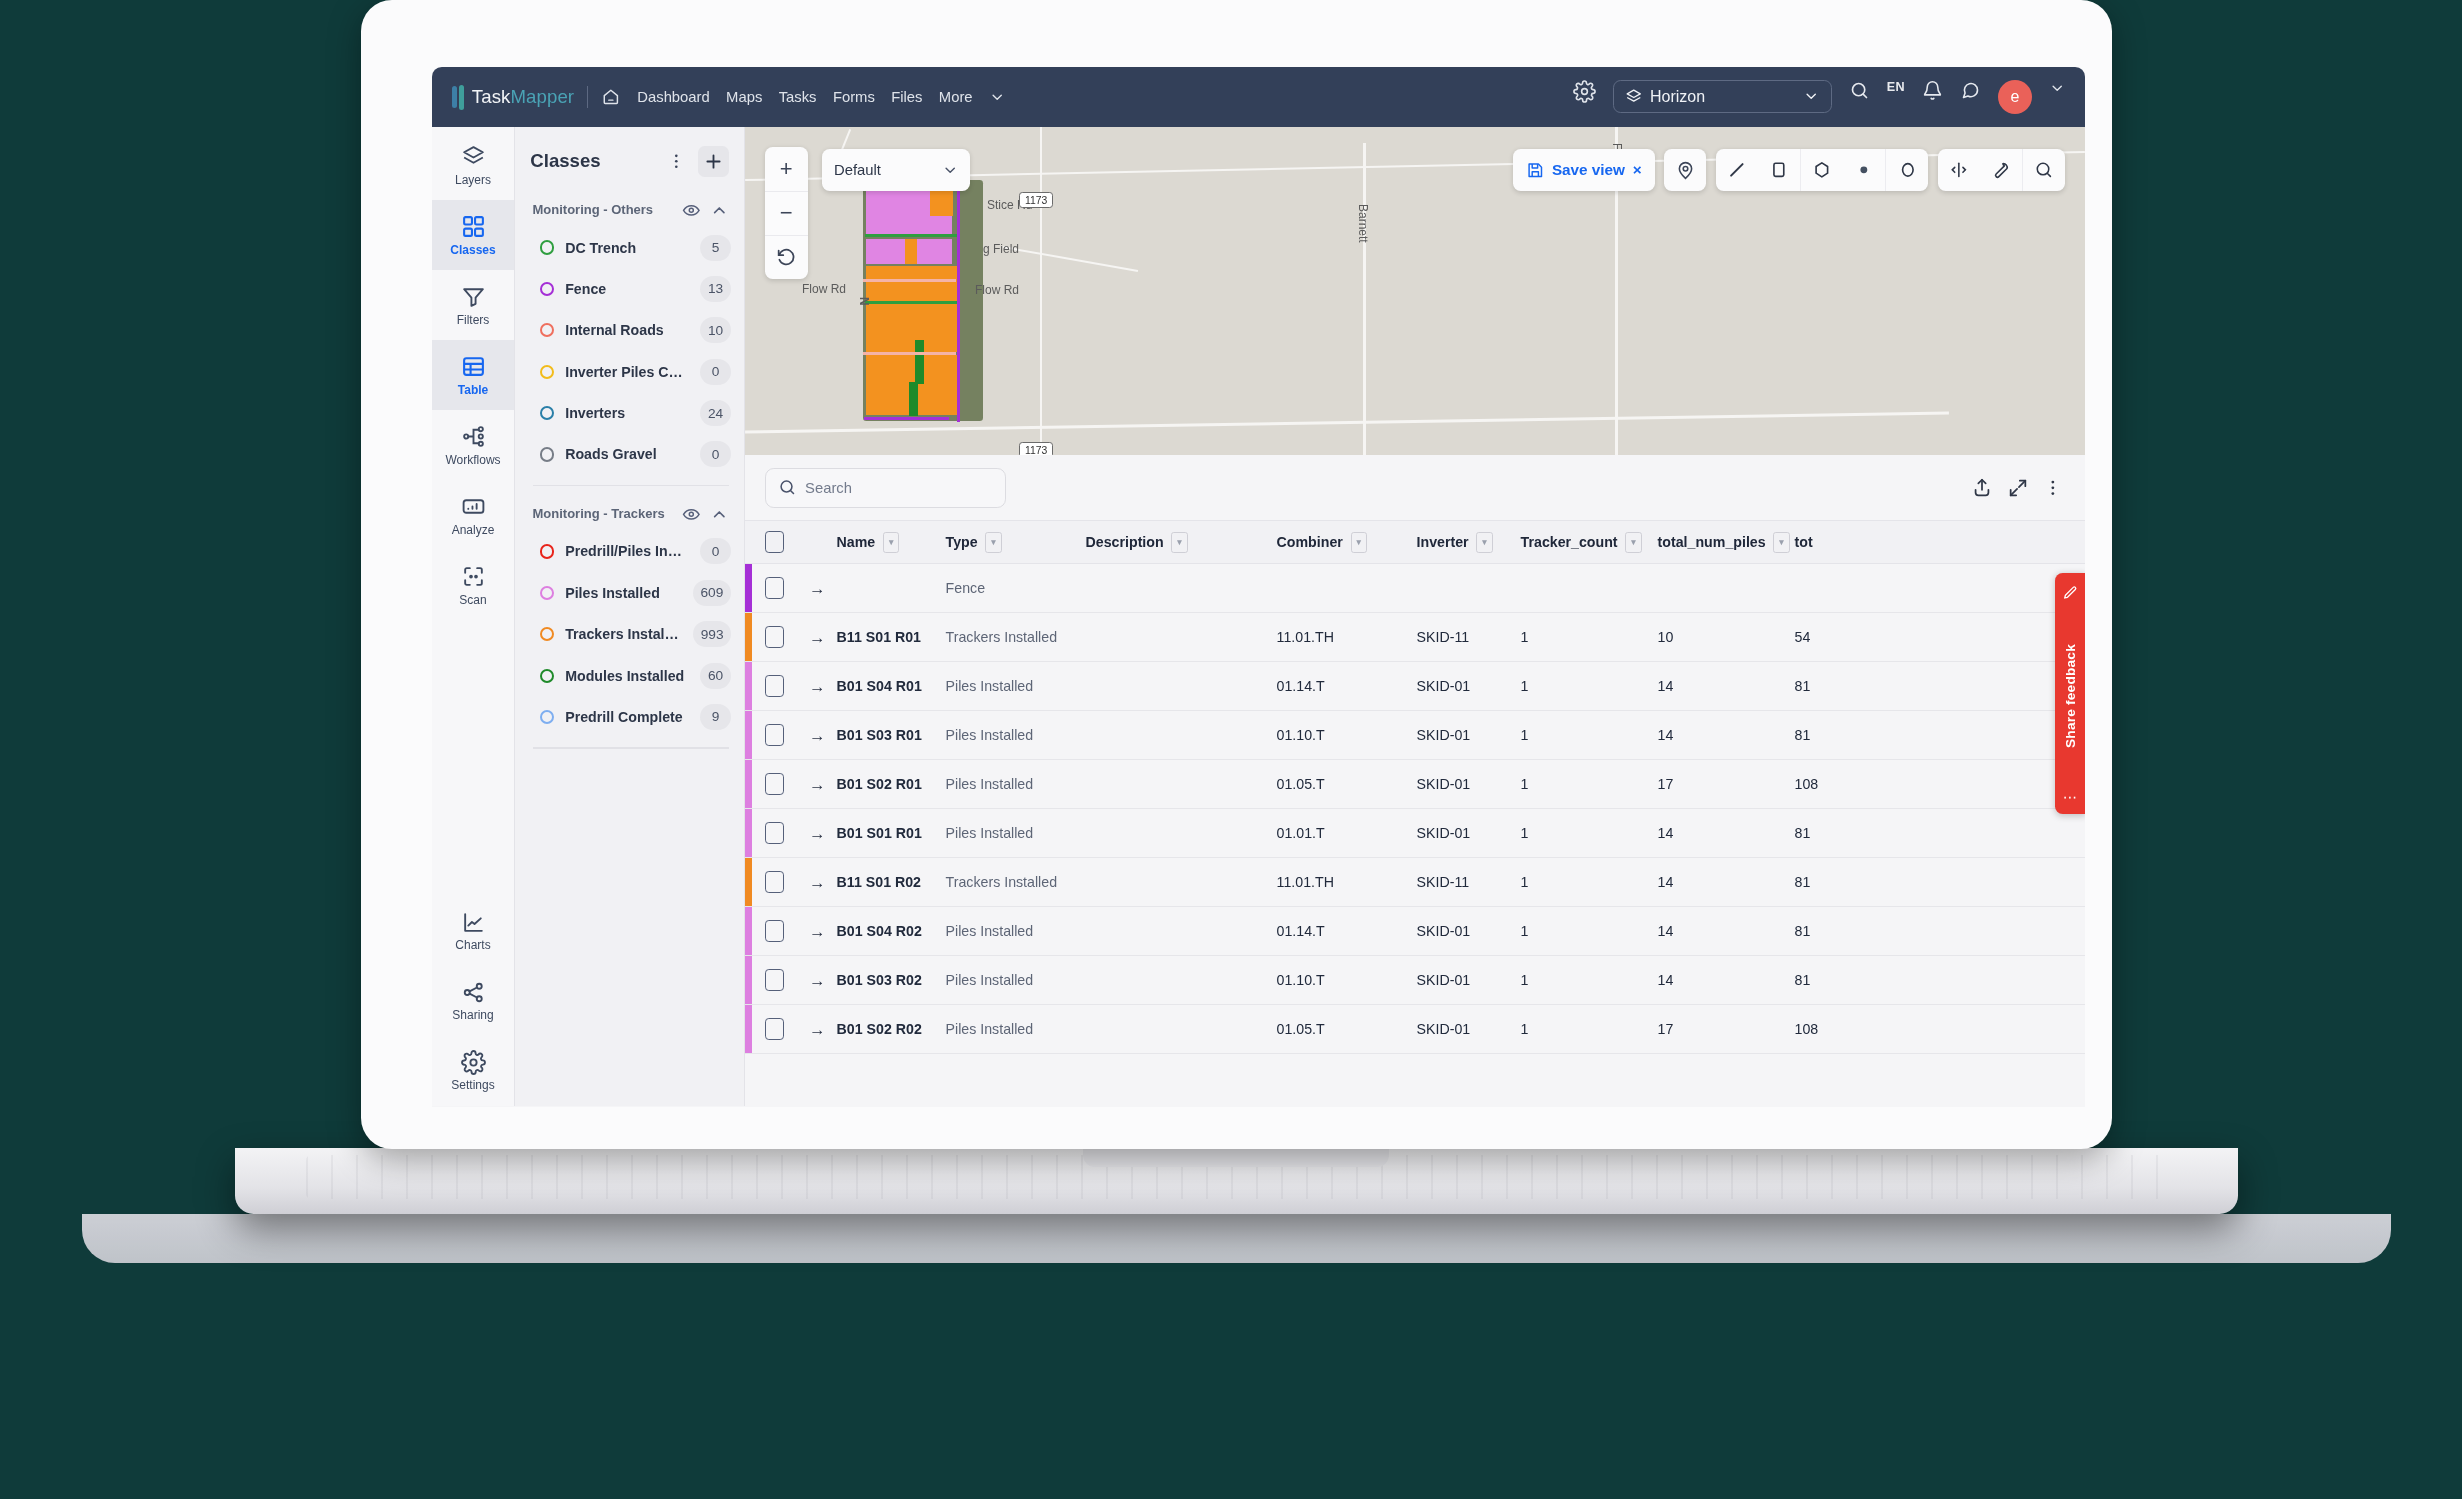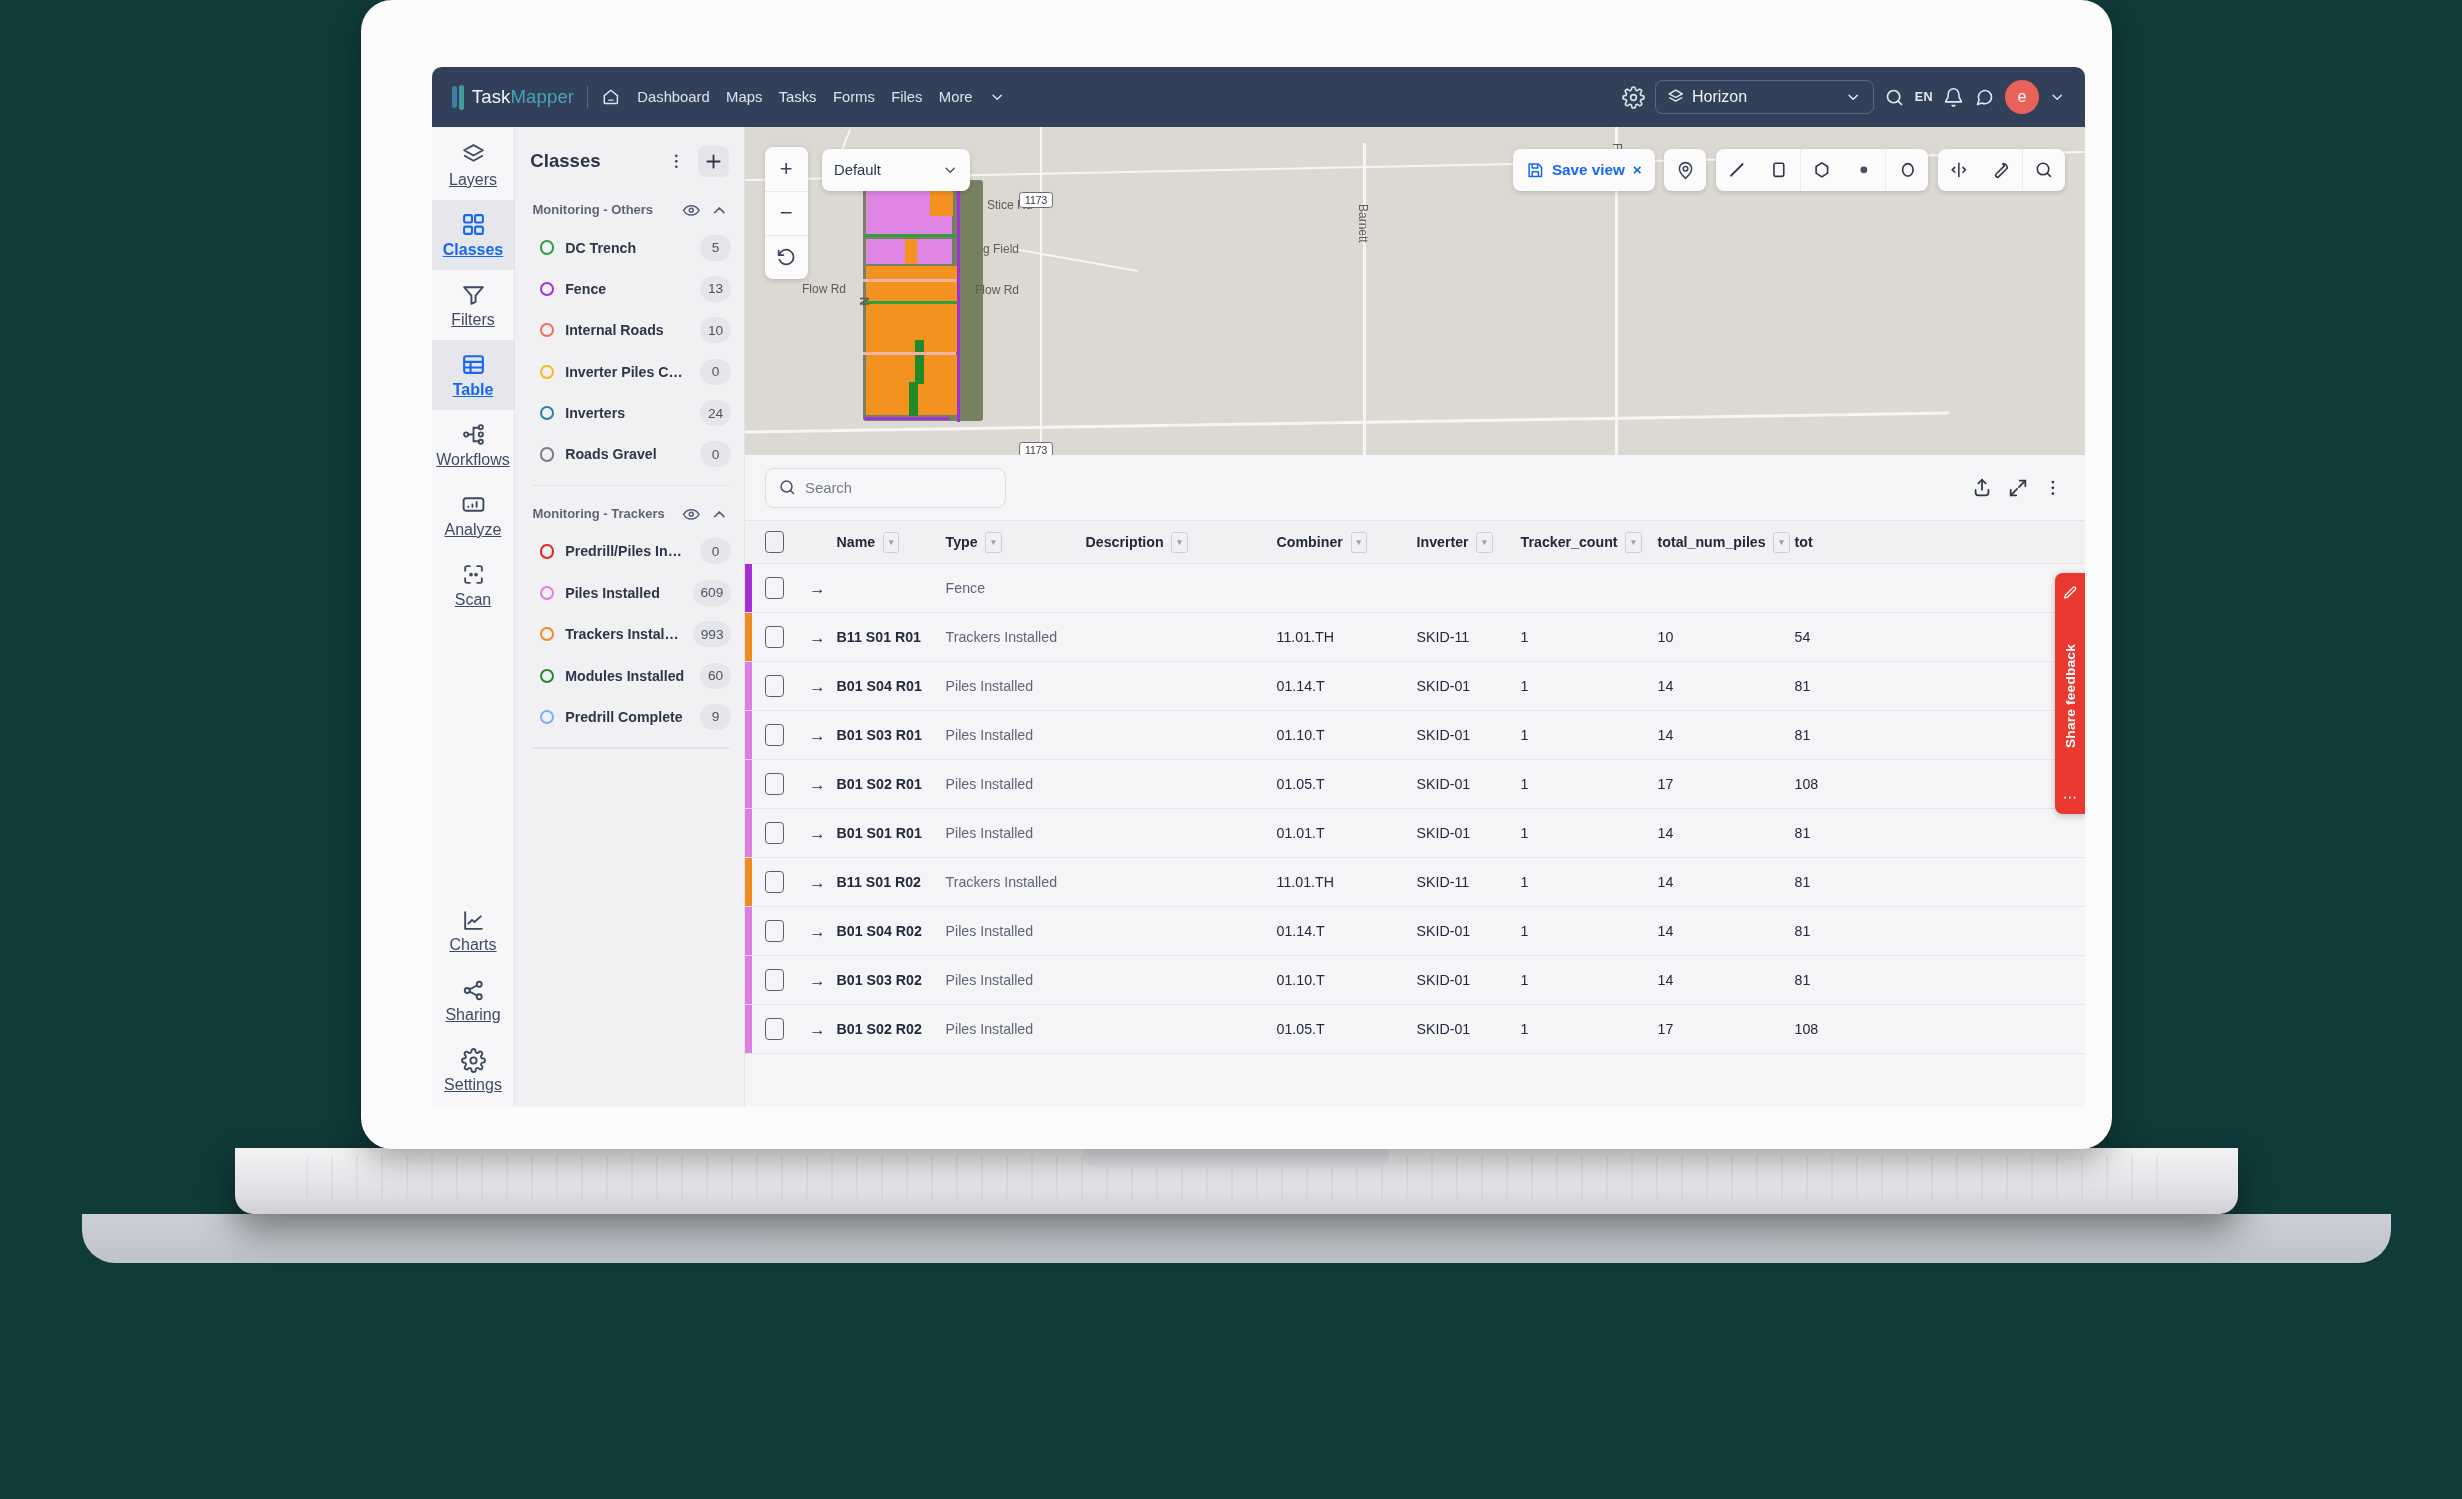--- a/index.html
+++ b/index.html
@@ -62,21 +62,21 @@
   .brand-bars{ display:flex; gap:2.7px; align-items:center; }
   .bar1{ width:4.9px; height:22px; border-radius:2.7px; background:#3d7fa6; }
   .bar2{ width:4.9px; height:25px; border-radius:2.7px; background:#3f9e9b; }
   .brand-text{ font-size:18.6px; font-weight:400; letter-spacing:0.1px; }
   .brand-task{ color:#f2f4f7; }
   .brand-mapper{ color:#4aa3b5; }
   .nav-div{ width:1.1px; height:22px; background:#5d6982; margin:0 13px; }
   .nav-links{ display:flex; align-items:center; gap:16.4px; font-size:14.8px; color:#dfe3ea; }
   .nav-links .nav-item{ cursor:pointer; white-space:nowrap; }
   .home-ico{ display:inline-flex; }
-  .nav-right{ margin-left:auto; display:flex; align-items:center; gap:10px; }
+  .nav-right{ margin-left:auto; display:flex; align-items:flex-start; gap:17px; }
   .ws-select{
     display:flex; align-items:center; gap:7.7px;
     border:1.1px solid #5e6a83; border-radius:7.7px;
     padding:6.6px 11px; min-width:219px; font-size:16px; color:#f0f2f6;
   }
   .ws-chev{ margin-left:auto; }
   .lang{ font-size:12.6px; font-weight:700; letter-spacing:0.3px; }
   .avatar{
     width:34px; height:34px; border-radius:50%; background:#ea6159;
     color:#fff; display:flex; align-items:center; justify-content:center;
@@ -88,21 +88,21 @@
 
   
   #rail{
     width:83px; background:#f7f7f9; border-right:1.1px solid #e3e3e8;
     display:flex; flex-direction:column; padding-top:3.3px; flex:none;
   }
   .rail-item{
     height:70px; display:flex; flex-direction:column; align-items:center;
     justify-content:center; gap:3.8px; color:#3e4a60; cursor:pointer;
   }
-  .rail-item .lbl{ font-size:16px;text-decoration:underline; }
+  .rail-item .lbl{ font-size:12px; }
   .rail-item.active{ background:#e6e7ec; }
   .rail-item.active .lbl{ color:#1767f0; font-weight:600; }
   .rail-item.active svg{ stroke:#1767f0; }
   .rail-spacer{ flex:1 1 auto; }
 
   
   #classes-panel{
     width:230px; background:#f1f1f4; border-right:1.1px solid #e3e3e8;
     flex:none; display:flex; flex-direction:column; padding:0 0 0 0;
   }

